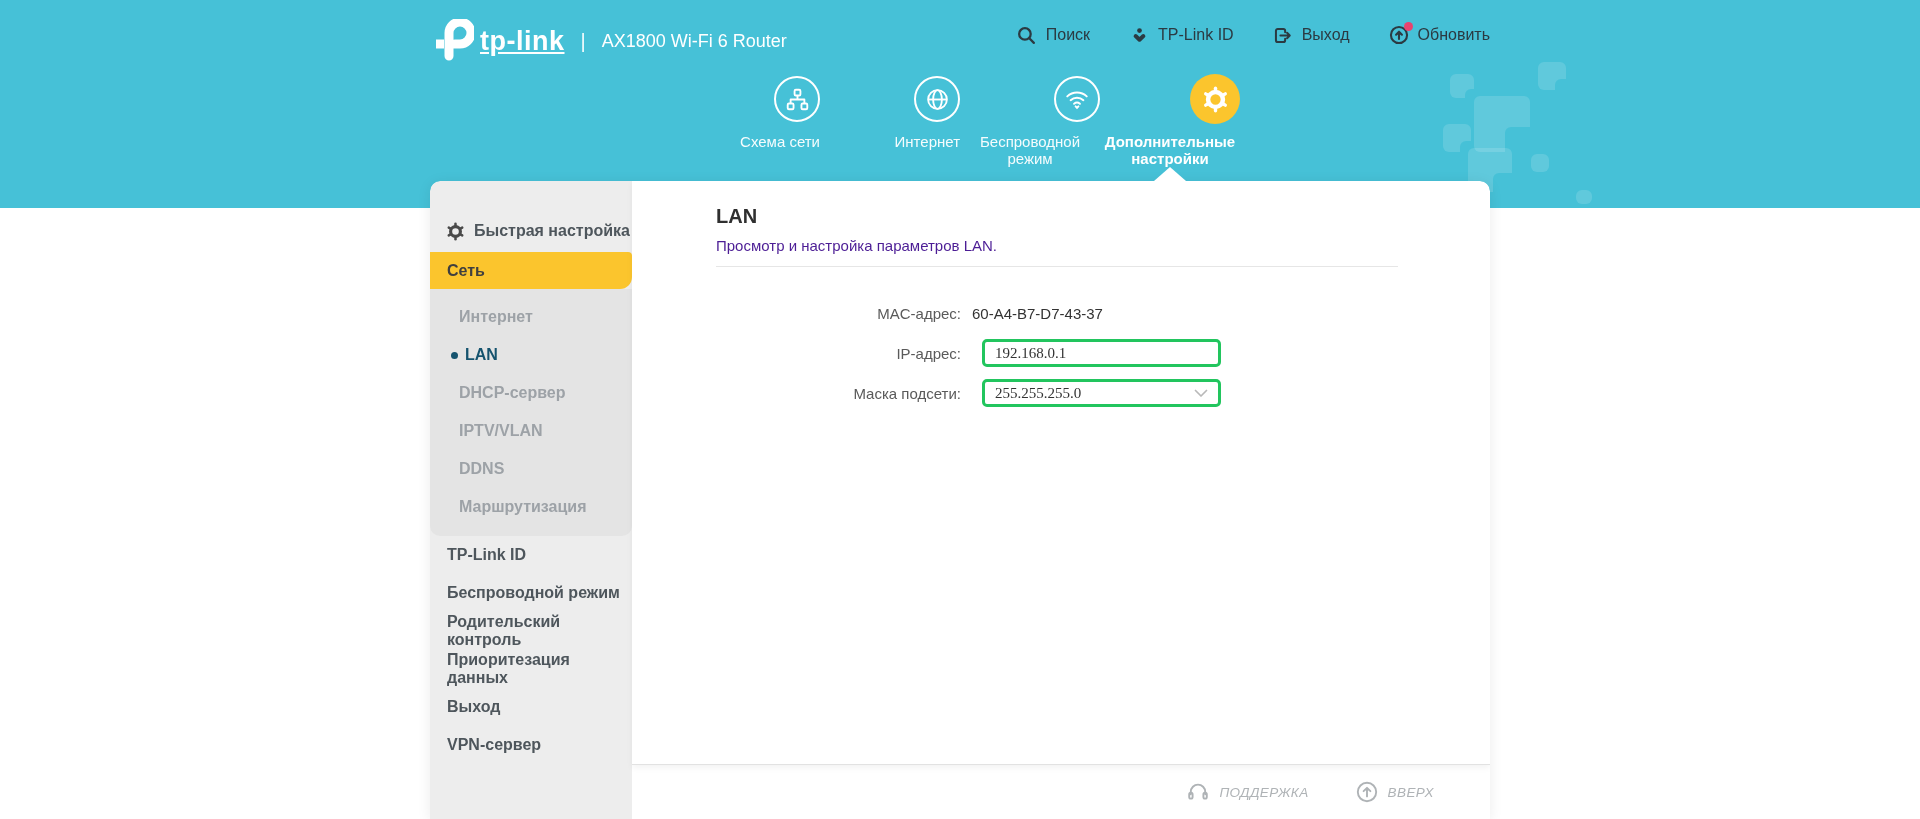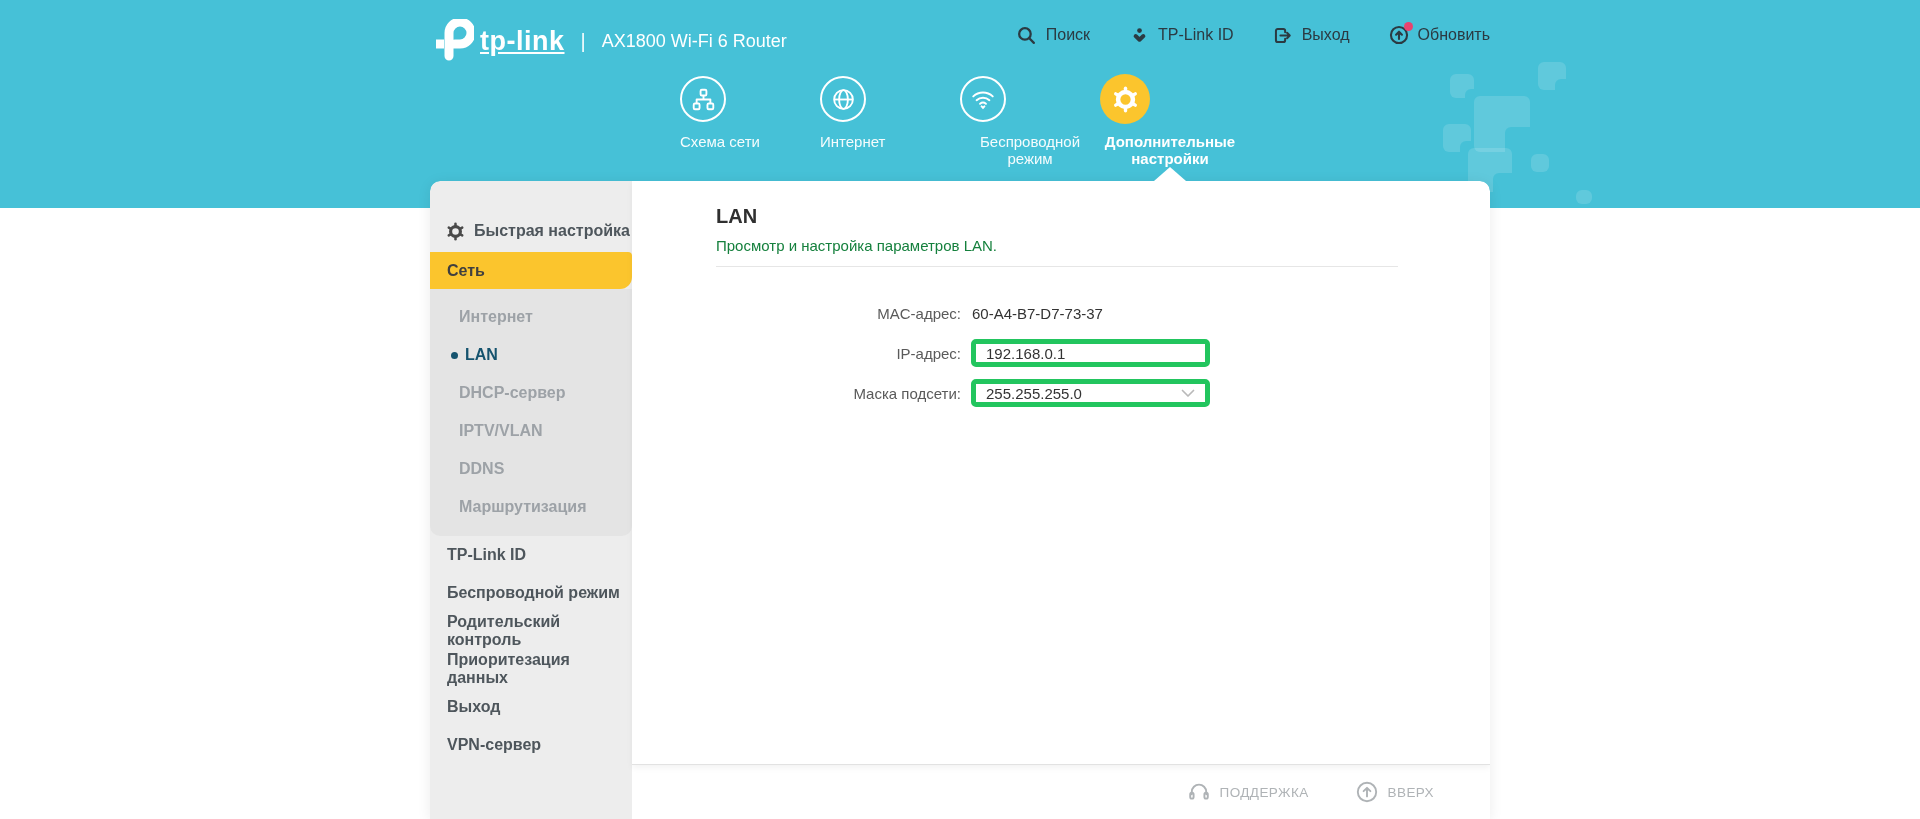--- a/index.html
+++ b/index.html
@@ -19,21 +19,21 @@
   .px i{position:absolute; right:-1px; bottom:-1px; background:var(--header-bg); border-top-left-radius:6px; display:block;}
   .brand{position:absolute; left:430px; top:18px; height:46px; display:flex; align-items:center; color:#fff;}
   .brand-word{font-size:27px; font-weight:bold; letter-spacing:.5px; margin-left:6px;text-decoration:underline;}
   .brand-sep{font-size:20px; font-weight:300; margin:0 16px; opacity:.95;}
   .brand-model{font-size:18px;text-align:center;}
   .topmenu{position:absolute; right:430px; top:24px; display:flex; align-items:center; gap:38px; color:#2B3A42;}
   .tm-item{display:flex; align-items:center; gap:8px; font-size:16px; cursor:pointer;}
   .tm-ico{position:relative; width:22px; height:22px; display:flex; align-items:center; justify-content:center;}
   .badge{position:absolute; top:-2px; right:-3px; width:9px; height:9px; border-radius:50%; background:var(--badge-pink);}
   .tabs{position:absolute; left:50%; transform:translateX(-50%); top:76px; display:flex;}
-  .tab{width:140px; display:flex; flex-direction:column; align-items:flex-start; cursor:pointer;}
+  .tab{width:140px; display:flex; flex-direction:column; align-items:flex-end; cursor:pointer;}
   .tab-circle{width:46px; height:46px; border:2px solid #fff; border-radius:50%; display:flex; align-items:center; justify-content:center;}
   .tab.active .tab-circle{width:50px; height:50px; border:none; background:var(--accent-yellow); margin-top:-2px;}
   .tab-label{margin-top:11px; font-size:15px; line-height:1.14; color:rgba(255,255,255,.95); text-align:center;}
   .tab.active .tab-label{font-weight:bold; color:#fff; margin-top:9px;}
   .pointer{position:absolute; left:1154px; top:167px; width:0; height:0; z-index:5;
     border-left:16px solid transparent; border-right:16px solid transparent; border-bottom:14px solid #fff;}
   
   .panel{position:absolute; left:430px; top:181px; width:1060px; height:638px;
     border-radius:10px 10px 0 0; overflow:hidden; box-shadow:0 2px 14px rgba(0,0,0,.08); z-index:4;}
   .sidebar{position:absolute; left:0; top:0; bottom:0; width:202px; background:var(--sidebar-bg);
@@ -44,32 +44,32 @@
   .submenu{background:var(--submenu-bg); border-radius:0 0 10px 10px; padding:9px 0 10px;}
   .sm-item{height:38px; display:flex; align-items:center; padding-left:29px; color:#9DA2A7; cursor:pointer;}
   .sm-item.active{padding-left:21px; color:var(--active-link);}
   .dot{width:7px; height:7px; border-radius:50%; background:var(--active-link); margin-right:7px;}
   .side-item{height:38px; display:flex; align-items:center; padding-left:17px; cursor:pointer;}
   .side-item:first-of-type{margin-top:2px;}
   
   .content{position:absolute; left:202px; right:0; top:0; height:584px; background:#fff;
     border-radius:0 10px 0 0; border-bottom:1px solid #E2E2E2; box-shadow:0 3px 6px rgba(0,0,0,.05);}
   .title{position:absolute; left:84px; top:24px; font-size:20px; font-weight:bold; color:#2F2F2F;}
-  .subtitle{position:absolute; left:84px; top:56px; font-size:15px; color:#15803d;}
+  .subtitle{position:absolute; left:84px; top:56px; font-size:15px; color:#4c1d95;}
   .divider{position:absolute; left:84px; top:85px; width:682px; height:1px; background:#E6E6E6;}
   .form{position:absolute; left:0; right:0; top:118px;}
   .row{display:flex; align-items:center; height:28px; margin-bottom:12px;}
   .rl{width:329px; text-align:right; font-size:15px; color:#5A5A5A;}
   .rv{margin-left:11px; font-size:15px; color:#333;}
-  .ibox{margin-left:10px; width:239px; height:28px; border:5px solid #22c55e; border-radius:5px;
-    padding:0 10px; font-size:15px; color:#333; font-family:Liberation Sans, sans-serif; background:#fff; outline:none;}
+  .ibox{margin-left:21px; width:239px; height:28px; border:3px solid #22c55e; border-radius:5px;
+    padding:0 10px; font-size:15px; color:#333; font-family:Liberation Serif, serif; background:#fff; outline:none;}
   .select{display:flex; align-items:center; justify-content:space-between; cursor:pointer;}
   
   .footerbar{position:absolute; left:202px; right:0; top:584px; bottom:0; display:flex; align-items:center;
-    justify-content:flex-end; padding-right:56px; gap:46px; color:#AFB3B6;}
+    justify-content:flex-end; padding-right:56px; gap:46px; color:#AFB3B6;font-style:italic;}
   .f-item{display:flex; align-items:center; gap:9px; font-size:13.5px; letter-spacing:.4px; cursor:pointer;}
 </style>
 </head>
 <body>
 
 <div class="header">
 
   <div class="px" style="left:1538px;top:62px;width:28px;height:28px">
       <i style="width:12px;height:12px"></i>
     </div>
@@ -227,21 +227,21 @@
     <div class="side-item">VPN-сервер</div>
   </aside>
 
   <section class="content">
     <h1 class="title">LAN</h1>
     <p class="subtitle">Просмотр и настройка параметров LAN.</p>
     <div class="divider"></div>
     <div class="form">
       <div class="row">
         <span class="rl">MAC-адрес:</span>
-        <span class="rv">60-A4-B7-D7-73-37</span>
+        <span class="rv">60-A4-B7-D7-43-37</span>
       </div>
       <div class="row">
         <span class="rl">IP-адрес:</span>
         <input class="ibox" type="text" value="192.168.0.1" style="">
       </div>
       <div class="row">
         <span class="rl">Маска подсети:</span>
         <div class="ibox select">
           <span>255.255.255.0</span>
           <svg width="14" height="9" viewBox="0 0 14 9">

